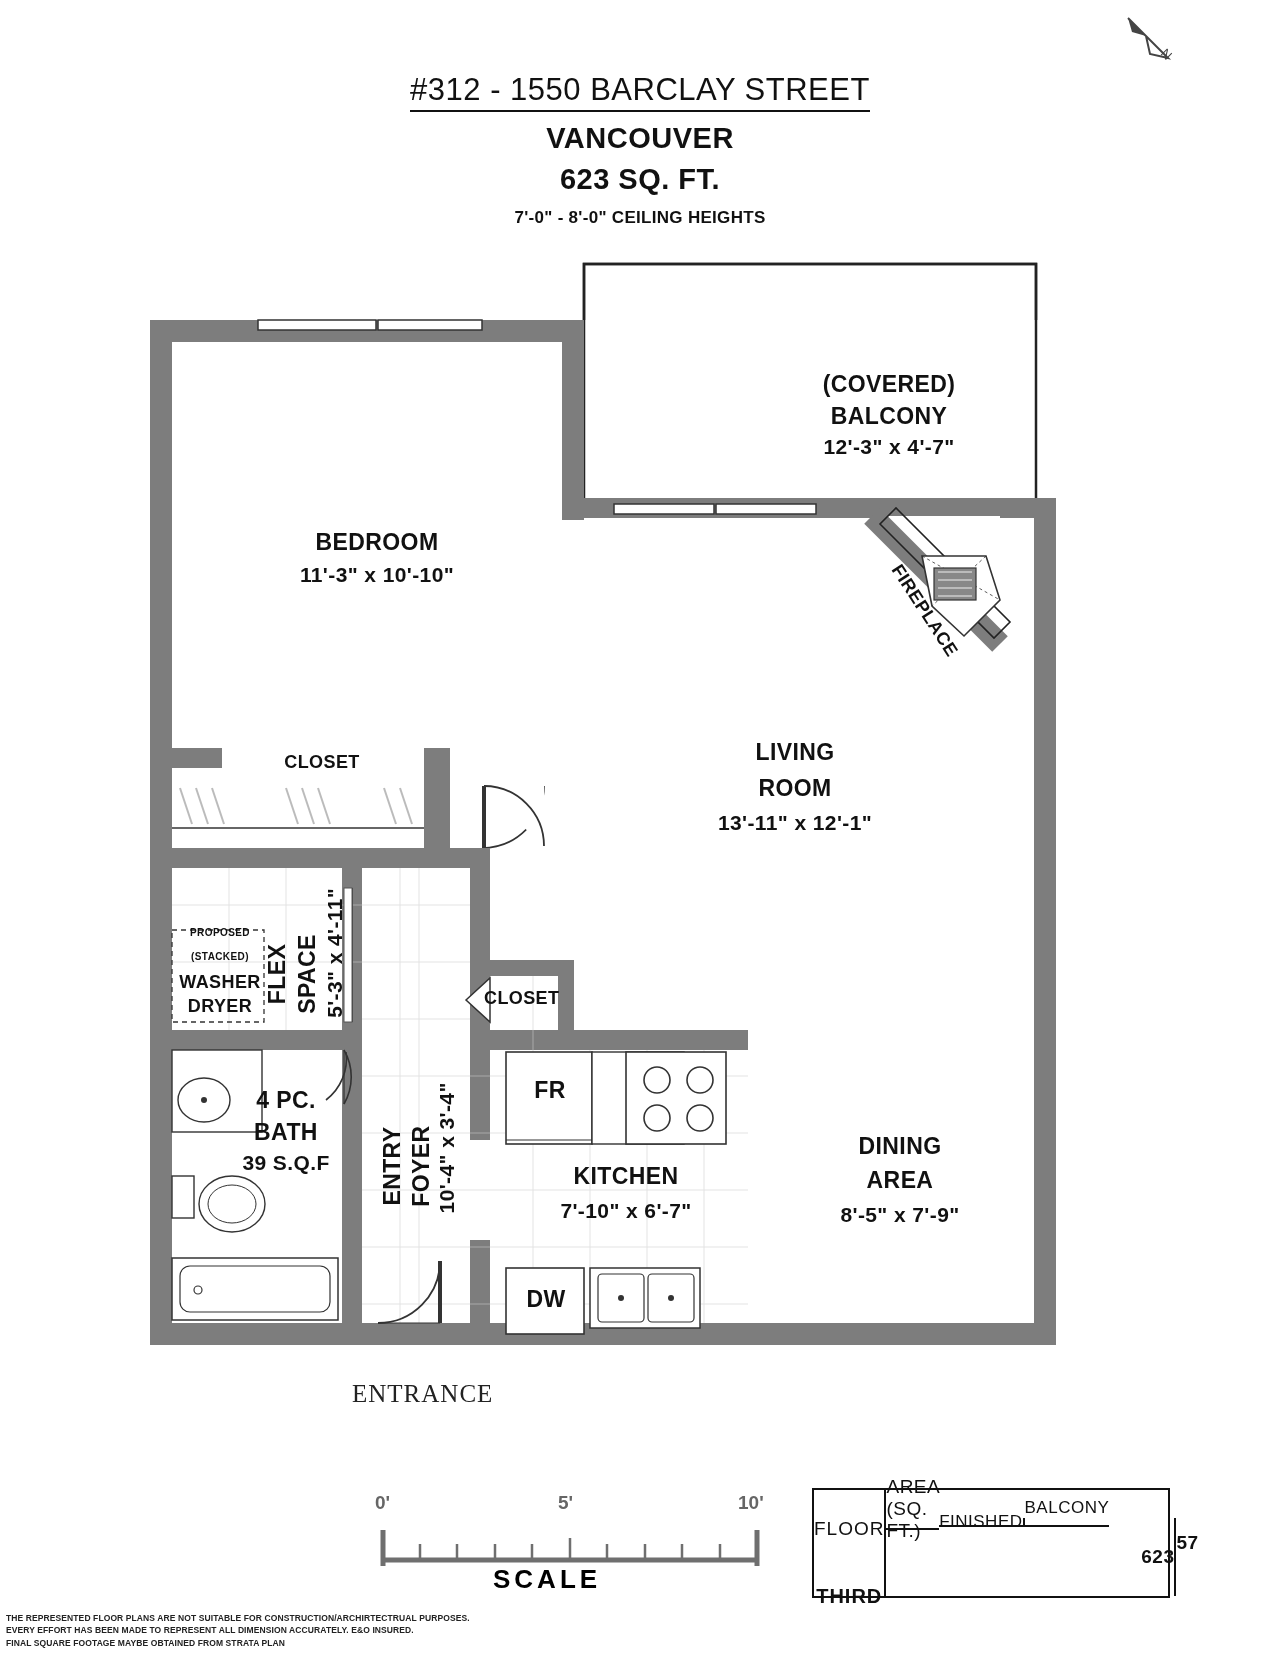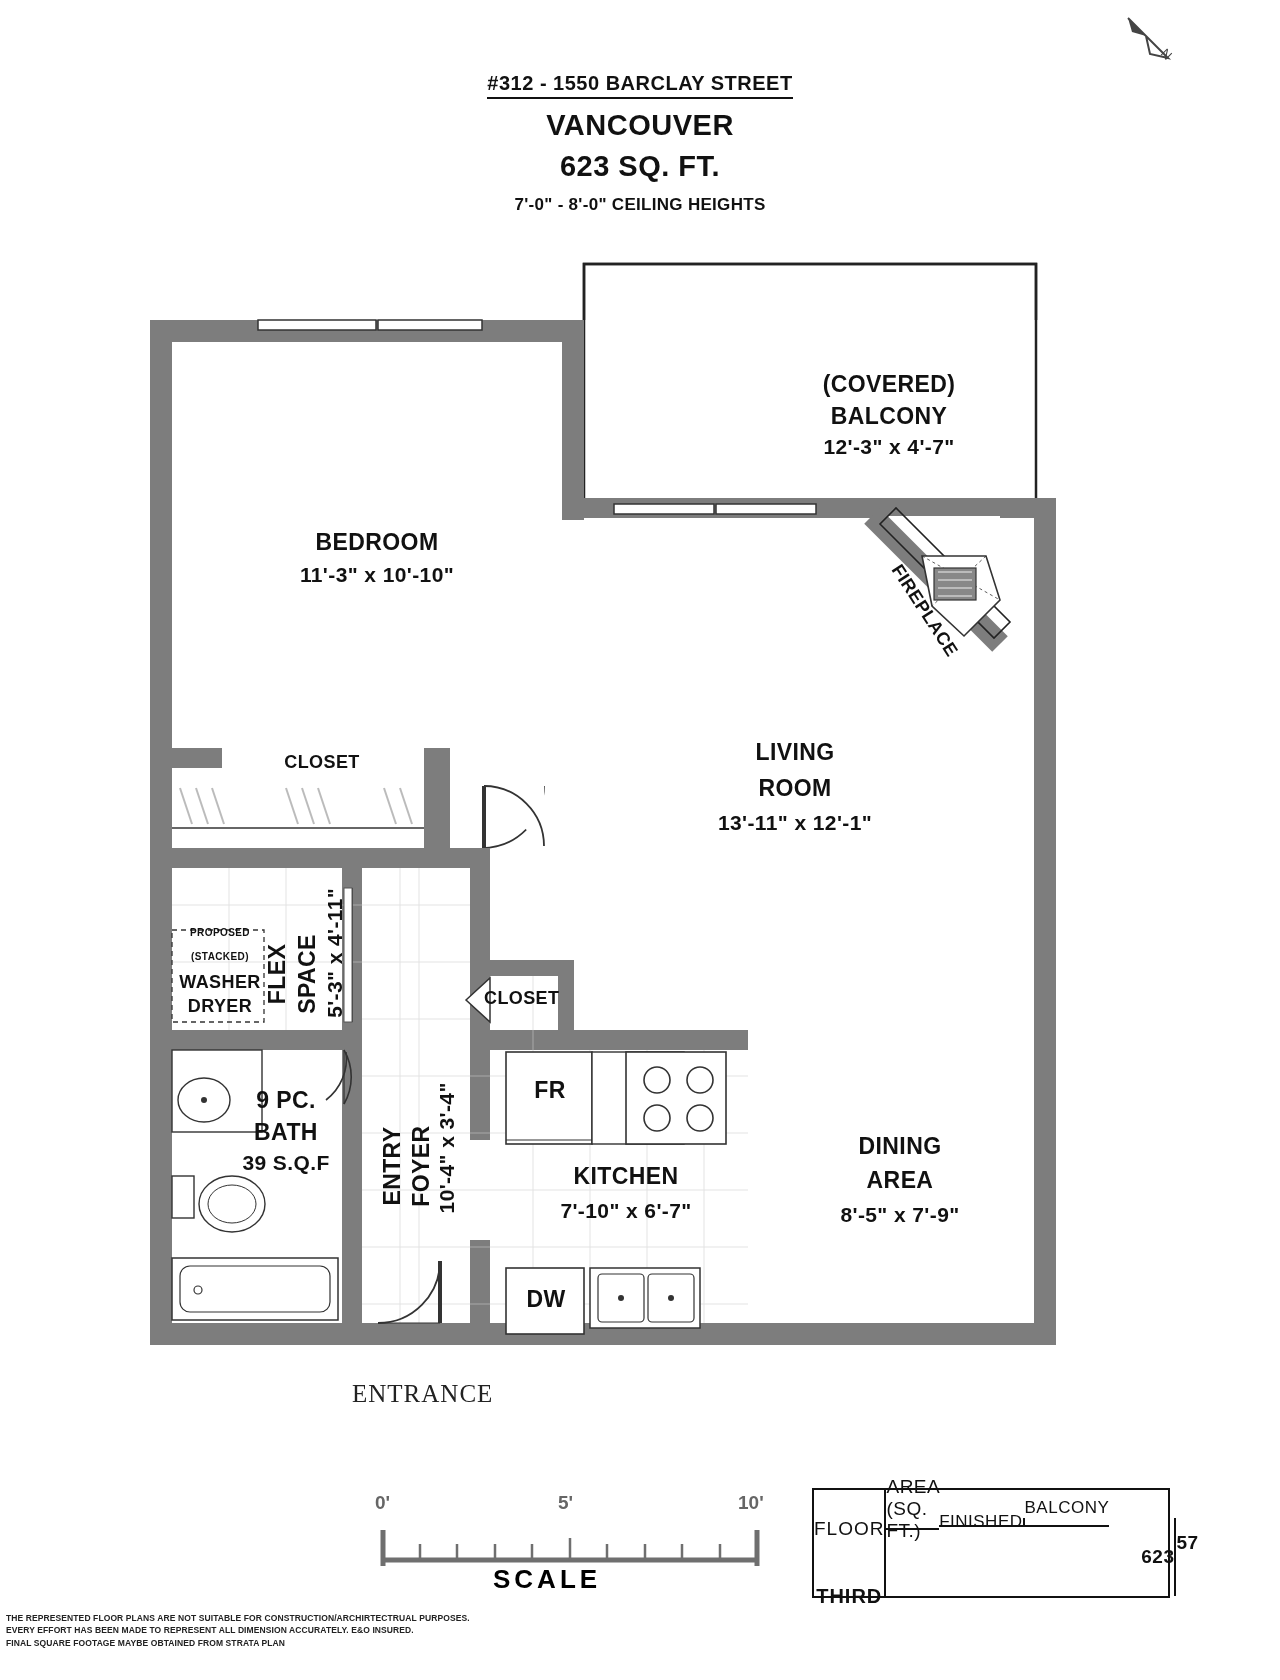--- a/index.html
+++ b/index.html
@@ -24,22 +24,22 @@
 
   
   .header {
     position: absolute;
     left: 0;
     top: 72px;
     width: 1280px;
     text-align: center;
   }
   .title-main {
-    font-size: 20px;
-    font-weight: bold;
+    font-size: 31px;
+    font-weight: normal;
     letter-spacing: 0.5px;
     display: inline-block;
     border-bottom: 2px solid #111;
     padding-bottom: 2px;
   }
   .title-city {
     font-size: 29px;
     font-weight: bold;
     margin-top: 10px;
     letter-spacing: 0.5px;
@@ -379,21 +379,21 @@
     <div class="label lbl-room" style="left:650px; top:774px; width:290px;">ROOM</div>
     <div class="label lbl-dim" style="left:650px; top:810px; width:290px;">13'-11" x 12'-1"</div>
 
     <div class="label lbl-room" style="left:760px; top:1132px; width:280px;">DINING</div>
     <div class="label lbl-room" style="left:760px; top:1166px; width:280px;">AREA</div>
     <div class="label lbl-dim" style="left:760px; top:1202px; width:280px;">8'-5" x 7'-9"</div>
 
     <div class="label lbl-room" style="left:486px; top:1162px; width:280px;">KITCHEN</div>
     <div class="label lbl-dim" style="left:486px; top:1198px; width:280px;">7'-10" x 6'-7"</div>
 
-    <div class="label lbl-room" style="left:196px; top:1086px; width:180px;">9 PC.</div>
+    <div class="label lbl-room" style="left:196px; top:1086px; width:180px;">4 PC.</div>
     <div class="label lbl-room" style="left:196px; top:1118px; width:180px;">BATH</div>
     <div class="label lbl-dim" style="left:196px; top:1150px; width:180px;">39 S.Q.F</div>
 
     <div class="label lbl-sm" style="left:232px; top:752px; width:180px;">CLOSET</div>
     <div class="label lbl-sm" style="left:484px; top:988px; width:110px; text-align:left;">CLOSET</div>
 
     <div class="label lbl-room vert" style="left:207px; top:960px; width:140px; transform:rotate(-90deg);">FLEX</div>
     <div class="label lbl-room vert" style="left:237px; top:960px; width:140px; transform:rotate(-90deg);">SPACE</div>
     <div class="label lbl-dim vert" style="left:240px; top:940px; width:190px; transform:rotate(-90deg);">5'-3" x 4'-11"</div>
 

